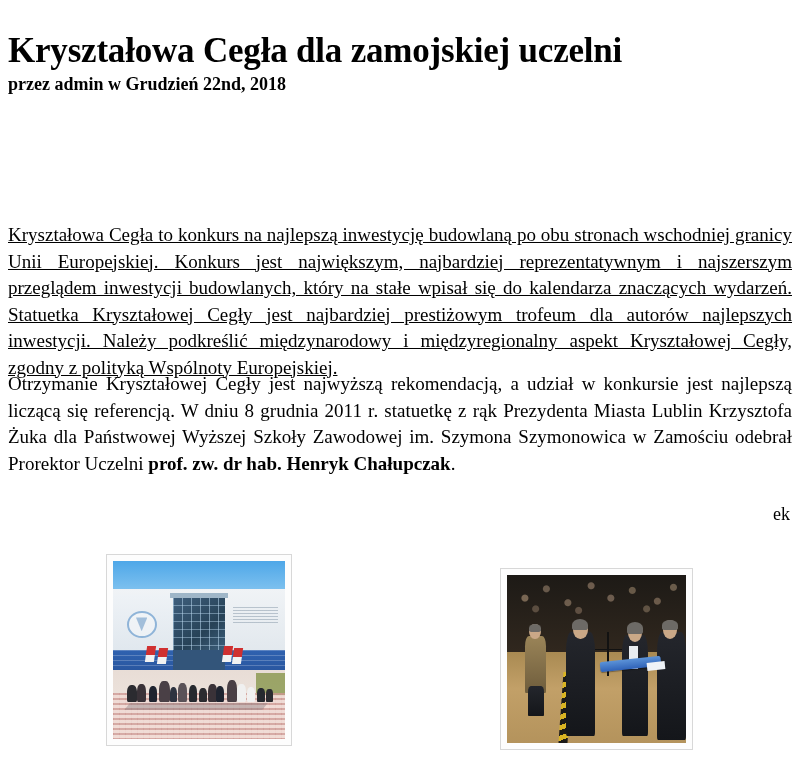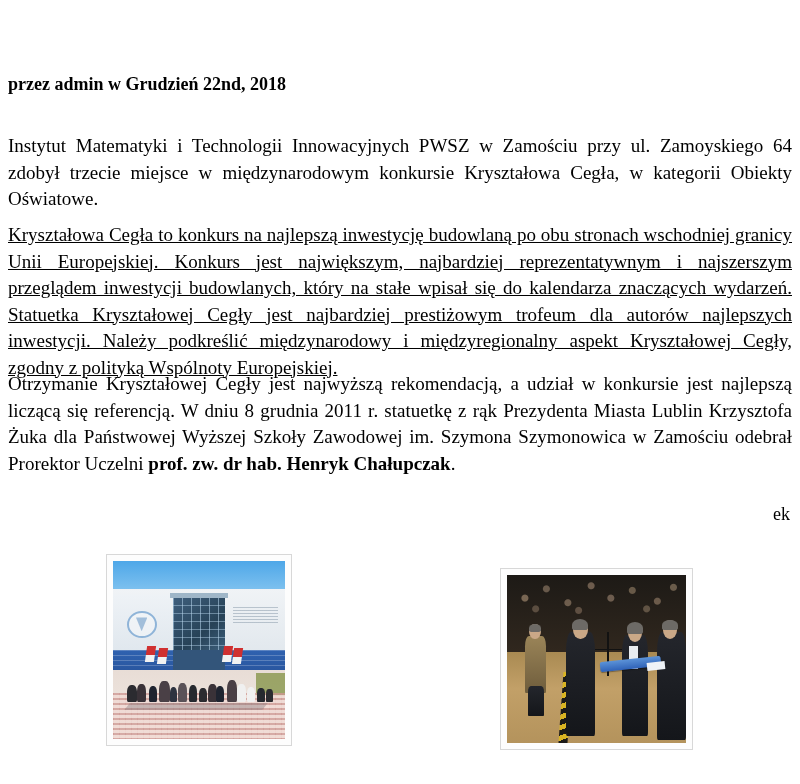--- a/index.html
+++ b/index.html
@@ -263,24 +263,24 @@
   }
   .shirt-white {
     position: absolute; background: #e9ecef;
   }
 </style>
 </head>
 <body>
 
 <div class="page">
 
+  <h1 class="article-title">Kryształowa Cegła dla zamojskiej uczelni</h1>
 
   <div class="byline">przez admin w Grudzień 22nd, 2018</div>
 
-  <p class="para" id="para-1">Instytut Matematyki i Technologii Innowacyjnych PWSZ w Zamościu przy ul. Zamoyskiego 64 zdobył trzecie miejsce w międzynarodowym konkursie Kryształowa Cegła, w kategorii Obiekty Oświatowe.</p>
 
   <p class="para" id="para-2">Kryształowa Cegła to konkurs na najlepszą inwestycję budowlaną  po obu stronach wschodniej granicy Unii Europejskiej. Konkurs jest największym, najbardziej reprezentatywnym i najszerszym przeglądem inwestycji budowlanych, który na stałe wpisał się do kalendarza znaczących wydarzeń. Statuetka Kryształowej Cegły jest najbardziej prestiżowym trofeum dla autorów najlepszych inwestycji. Należy podkreślić międzynarodowy i międzyregionalny aspekt Kryształowej Cegły, zgodny z polityką  Wspólnoty Europejskiej.</p>
 
   <p class="para" id="para-3"><span>Otrzymanie Kryształowej Cegły jest najwyższą rekomendacją, a udział w konkursie jest najlepszą liczącą się referencją.  W dniu 8 grudnia 2011 r. statuetkę z rąk Prezydenta Miasta Lublin Krzysztofa Żuka dla Państwowej Wyższej Szkoły Zawodowej im. Szymona Szymonowica w Zamościu odebrał Prorektor Uczelni </span><span class="bold-name">prof. zw. dr hab. Henryk Chałupczak</span><span>.</span></p>
 
 
   <div class="signature">ek</div>
 
   <div class="photo-frame" id="photo-building">
     <div class="photo-inner">

